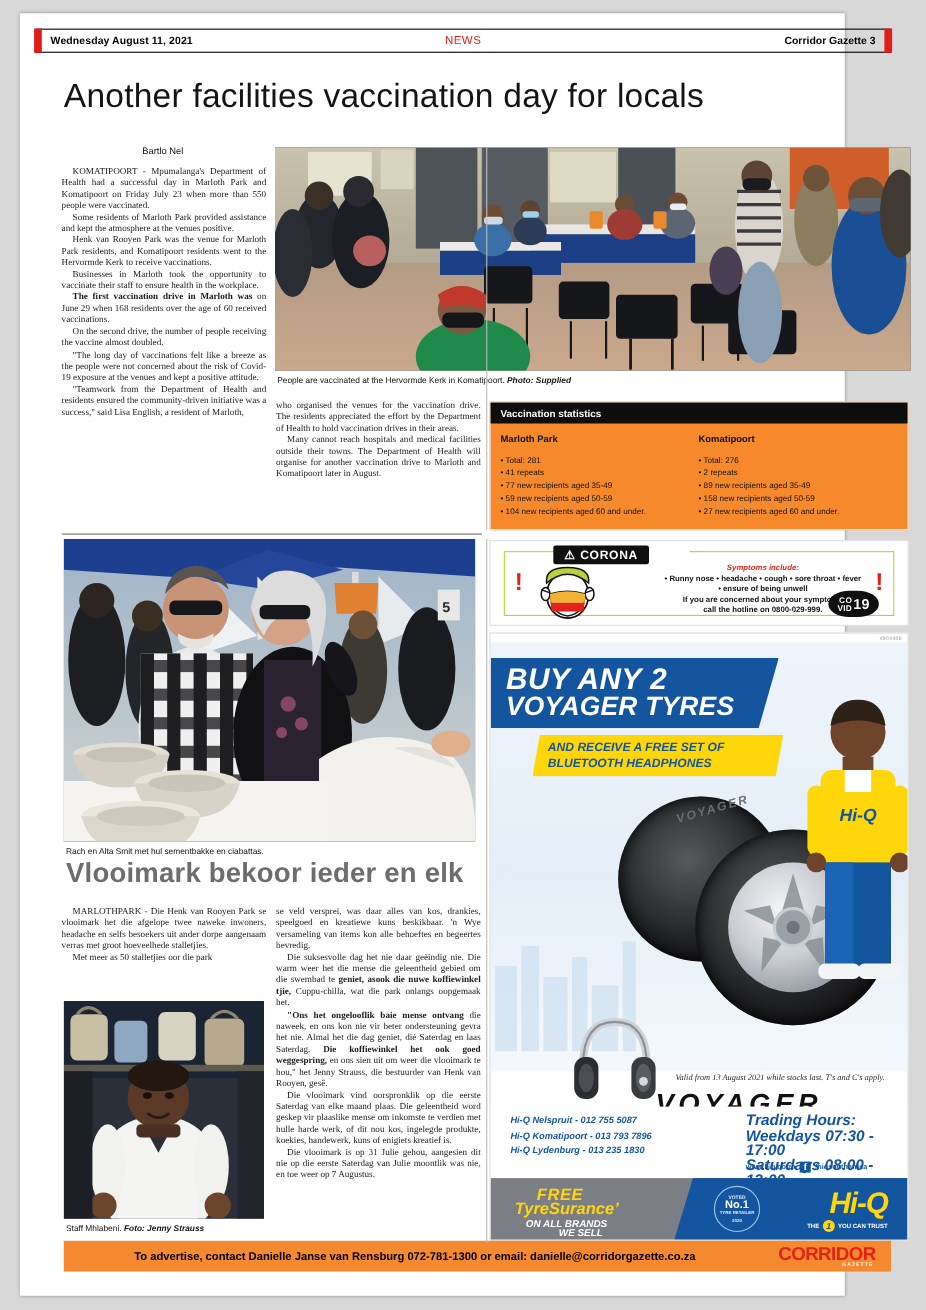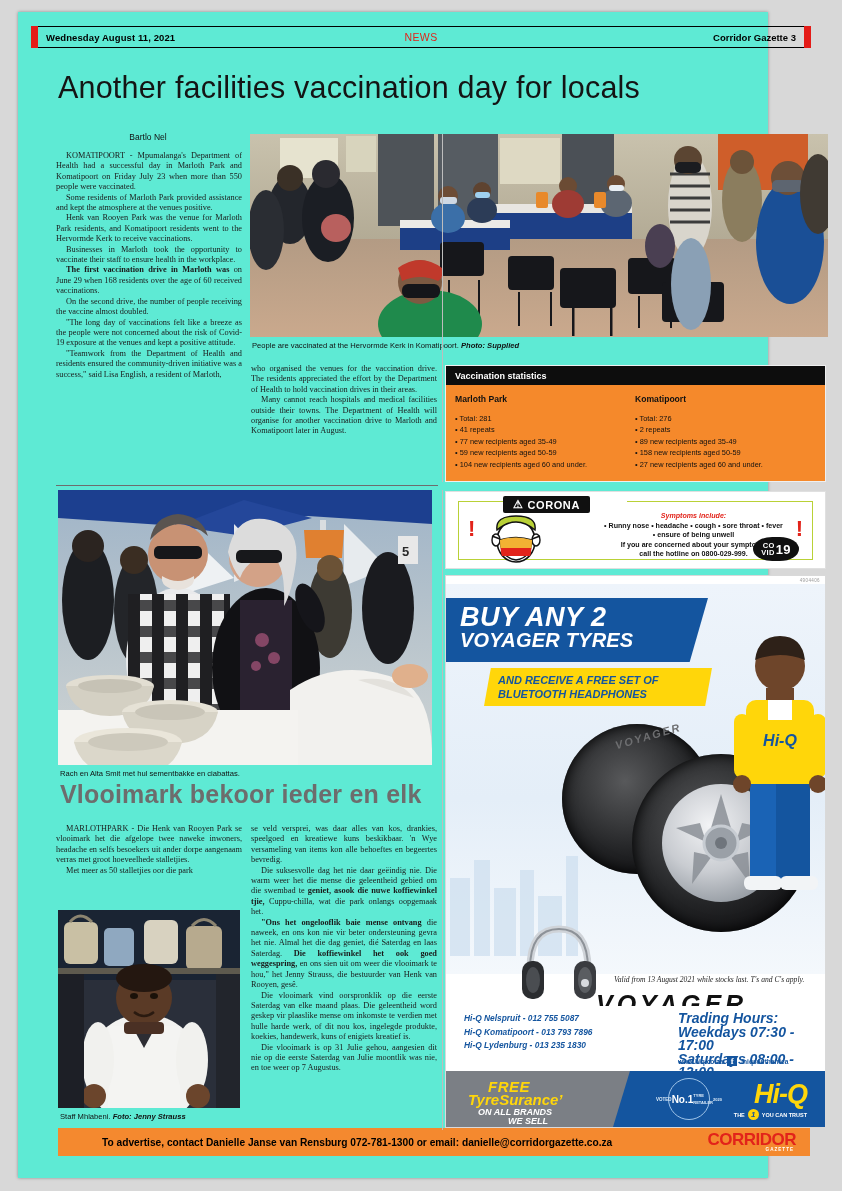--- a/index.html
+++ b/index.html
@@ -7,21 +7,21 @@
     width: 842px; height: 1191px;
     background: #d8d8d8;
     font-family: "Liberation Serif", serif;
     overflow: hidden;
     position: relative;
   }
   .page {
     position: absolute;
     left: 18px; top: 12px;
     width: 750px; height: 1166px;
-    background: #5eead4;
+    background: #ffffff;
     box-shadow: 0 0 3px rgba(0,0,0,.35);
     padding-left: 28px;
   }
 
   
   .masthead {
     position: absolute; left: 14px; top: 14px; width: 778px; height: 22px;
     border-top: 1.5px solid #000; border-bottom: 1.5px solid #000;
     display: flex; align-items: center;
   }
@@ -174,21 +174,21 @@
     background: linear-gradient(#eef4fb 0%, #e4eef8 55%, #f4f8fc 100%);
   }
   .ad-banner {
     position: absolute; left: 0; top: 22px; width: 262px; height: 64px;
     background: #14559f;
     clip-path: polygon(0 0, 100% 0, 93% 100%, 0 100%);
     color: #fff; font-family: "Liberation Sans", sans-serif;
     font-style: italic; font-weight: bold;
   }
   .ad-b1 { position: absolute; left: 14px; top: 4px; font-size: 27px; letter-spacing: .5px; }
-  .ad-b2 { position: absolute; left: 14px; top: 31px; font-size: 20px; letter-spacing: .2px; }
+  .ad-b2 { position: absolute; left: 14px; top: 31px; font-size: 24px; letter-spacing: .2px; }
   .ad-sub {
     position: absolute; left: 38px; top: 92px; width: 228px; height: 38px;
     background: #ffd60a;
     clip-path: polygon(3% 0, 100% 0, 97% 100%, 0 100%);
     color: #14559f; font-family: "Liberation Sans", sans-serif;
     font-style: italic; font-weight: bold; font-size: 11px; line-height: 14px;
     padding: 5px 0 0 14px;
   }
   .tyre {
     position: absolute; border-radius: 50%;
@@ -271,24 +271,24 @@
     position: absolute; left: 32px; top: 36px;
     font-family: "Liberation Sans", sans-serif; font-weight: bold;
     font-style: italic; font-size: 9px; color: #fff;
   }
   .ts-l4 {
     position: absolute; left: 62px; top: 45px;
     font-family: "Liberation Sans", sans-serif; font-weight: bold;
     font-style: italic; font-size: 9px; color: #fff;
   }
   .voted {
-    position: absolute; right: 115px; top: 7px; width: 42px; height: 42px;
+    position: absolute; right: 134px; top: 7px; width: 42px; height: 42px;
     border-radius: 50%; border: 1.5px solid #9fc4e8; color: #dcebf8;
     font-family: "Liberation Sans", sans-serif; font-weight: bold;
-    display: flex; flex-direction: row; align-items: center; justify-content: center;
+    display: flex; flex-direction: column; align-items: center; justify-content: center;
     line-height: 7px;
   }
   .voted .v1 { font-size: 4.5px; }
   .voted .v2 { font-size: 10px; color: #fff; }
   .voted .v3 { font-size: 4px; }
   .hiq-logo {
     position: absolute; right: 18px; top: 8px;
     font-family: "Liberation Sans", sans-serif; font-weight: bold;
     font-style: italic; font-size: 27px; color: #ffd60a; letter-spacing: -1px;
   }
@@ -302,21 +302,21 @@
     color: #14559f; font-size: 8px; display: flex; align-items: center;
     justify-content: center; font-style: italic;
   }
 
   
   .adbar {
     position: absolute; left: 40px; bottom: 22px; width: 752px; height: 28px;
     background: #f4892f; display: flex; align-items: center;
   }
   .adbar-txt {
-    margin-left: 44px; font-family: "Liberation Sans", sans-serif;
+    margin-left: 64px; font-family: "Liberation Sans", sans-serif;
     font-weight: bold; font-size: 10.2px; color: #000;
   }
   .corridor-logo {
     position: absolute; right: 14px; top: 2px;
     font-family: "Liberation Sans", sans-serif; font-weight: bold;
     font-size: 17px; color: #e2231a; letter-spacing: -.5px;
   }
   .corridor-sub {
     position: absolute; right: 16px; top: 19px;
     font-family: "Liberation Sans", sans-serif; font-weight: bold;

